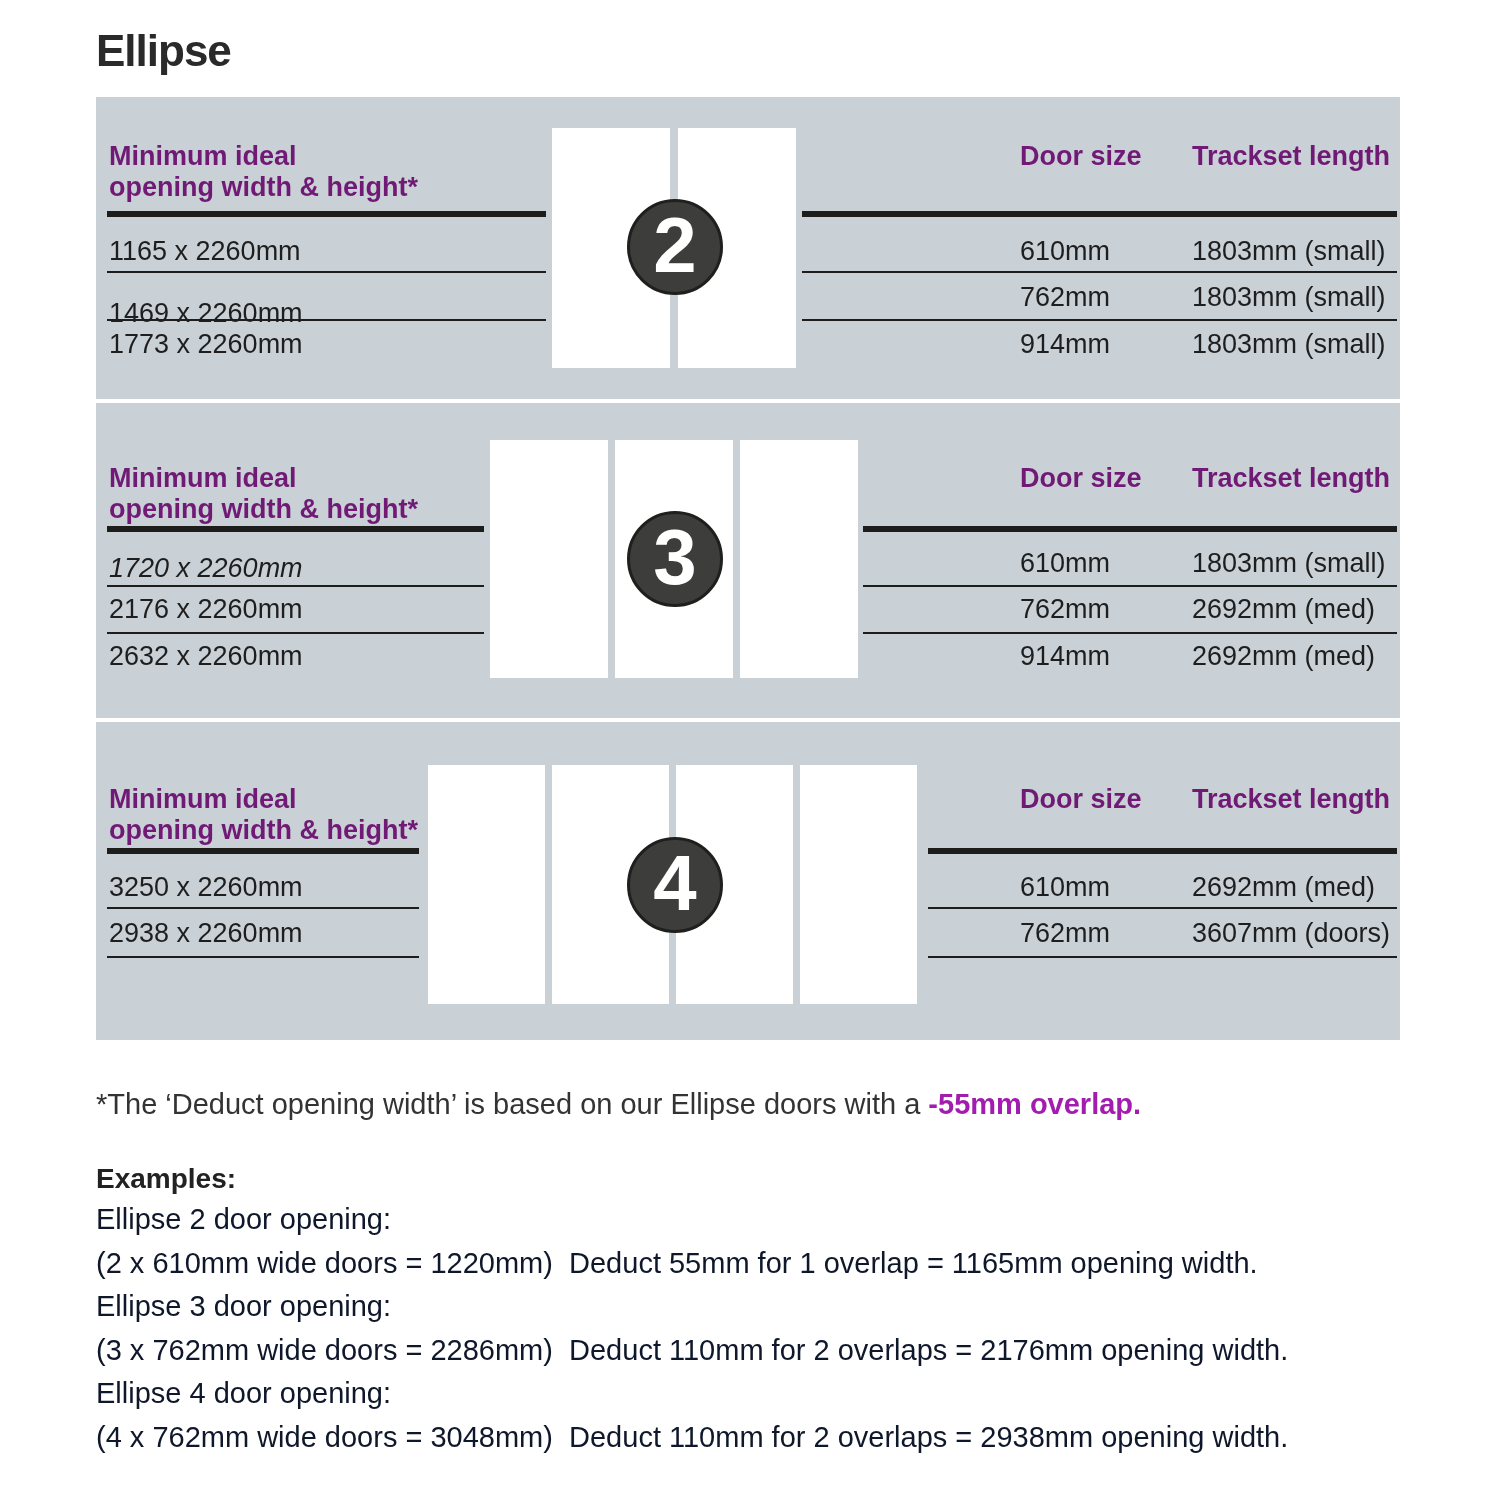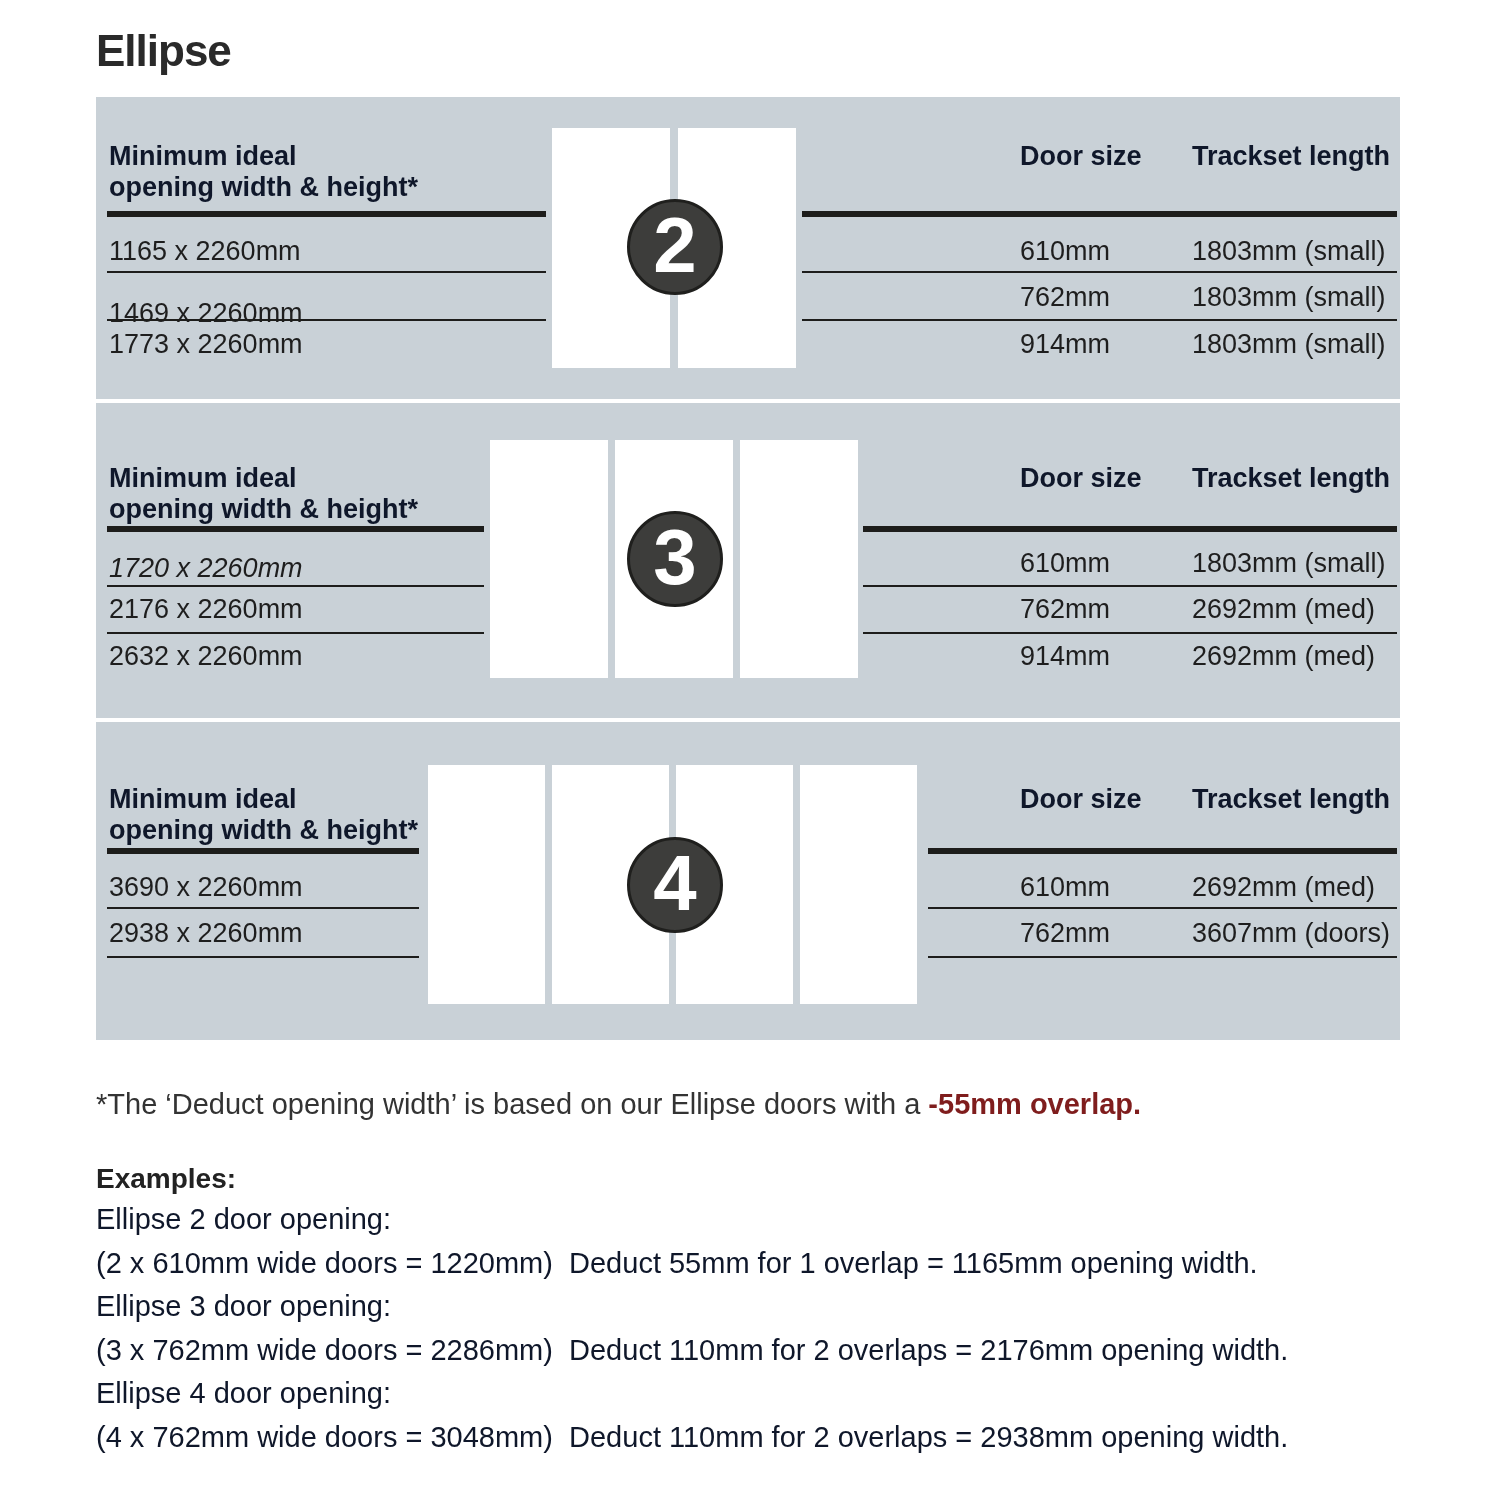--- a/index.html
+++ b/index.html
@@ -9,32 +9,32 @@
 
   .title { position:absolute; left:96px; top:26px; font-size:44px; font-weight:bold;
            color:#2a2a2a; letter-spacing:-1px; }
 
   .panel { position:absolute; left:96px; width:1304px; background:#c9d1d7; }
 
   .hline { position:absolute; background:#1d1d1b; }
   .hline.thick { height:6px; }
   .hline.thin  { height:2px; }
 
-  .colhead { position:absolute; font-weight:bold; font-size:27px; line-height:31px; color:#0f172a; white-space:nowrap; }
+  .colhead { position:absolute; font-weight:bold; font-size:27px; line-height:31px; color:#701a75; white-space:nowrap; }
   .cell    { position:absolute; font-size:27px; line-height:30px; color:#1e1e1e; white-space:nowrap; }
 
   .door { position:absolute; background:#ffffff; }
 
   .badge { position:absolute; width:96px; height:96px; border-radius:50%;
            background:#3d3d3b; border:3px solid #1f1f1d; color:#ffffff;
            display:flex; align-items:center; justify-content:center;
            font-size:78px; font-weight:bold; line-height:1; padding-bottom:4px; }
 
   .footnote { position:absolute; left:96px; top:1088px; font-size:29px; color:#333333; white-space:pre-wrap; }
-  .footnote .bold { font-weight:bold; color:#7f1d1d; }
+  .footnote .bold { font-weight:bold; color:#a21caf; }
 
   .examples-heading { position:absolute; left:96px; top:1163px; font-size:28px; font-weight:bold; color:#222222; }
   .example-lines { position:absolute; left:96px; top:1198px; font-size:29px; color:#0f172a;
                    line-height:43.5px; white-space:pre-wrap; }
 </style>
 </head>
 <body>
 
 <div class="page">
 
@@ -93,21 +93,21 @@
         <div class="cell" style="left: 1096px; top: 238px;">2692mm (med)</div>
         <div class="hline thin" style="left: 767px; top: 182px; width: 534px;"></div>
         <div class="hline thin" style="left: 767px; top: 229px; width: 534px;"></div>
       </div>
       <div class="panel" style="left: 96px; top: 722px; width: 1304px; height: 318px;">
         <div class="colhead" style="left: 13px; top: 62px;">
           <div>Minimum ideal</div>
           <div>opening width &amp; height*</div>
         </div>
         <div class="hline thick" style="left: 11px; top: 126px; width: 312px;"></div>
-        <div class="cell" style="left: 13px; top: 150px;">3690 x 2260mm</div>
+        <div class="cell" style="left: 13px; top: 150px;">3250 x 2260mm</div>
         <div class="cell" style="left: 13px; top: 196px;">2938 x 2260mm</div>
         <div class="hline thin" style="left: 11px; top: 185px; width: 312px;"></div>
         <div class="hline thin" style="left: 11px; top: 234px; width: 312px;"></div>
         <div class="door" style="left: 332px; top: 43px; width: 117px; height: 239px;"></div>
         <div class="door" style="left: 456px; top: 43px; width: 117px; height: 239px;"></div>
         <div class="door" style="left: 580px; top: 43px; width: 117px; height: 239px;"></div>
         <div class="door" style="left: 704px; top: 43px; width: 117px; height: 239px;"></div>
         <div class="badge" style="left: 531px; top: 115px;">4</div>
         <div class="colhead" style="left: 924px; top: 62px;">Door size</div>
         <div class="colhead" style="left: 1096px; top: 62px;">Trackset length</div>

